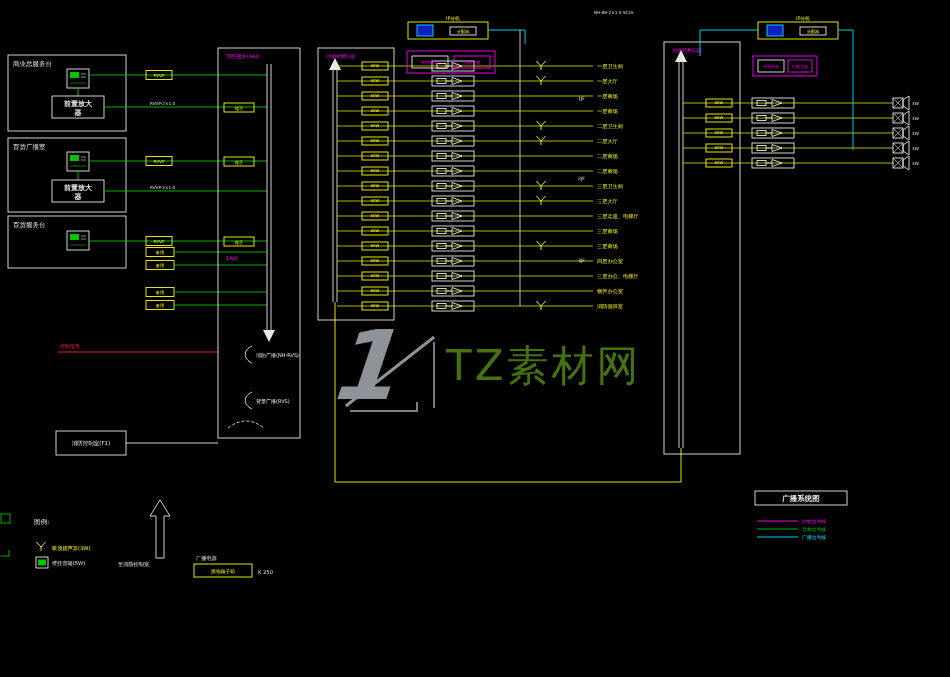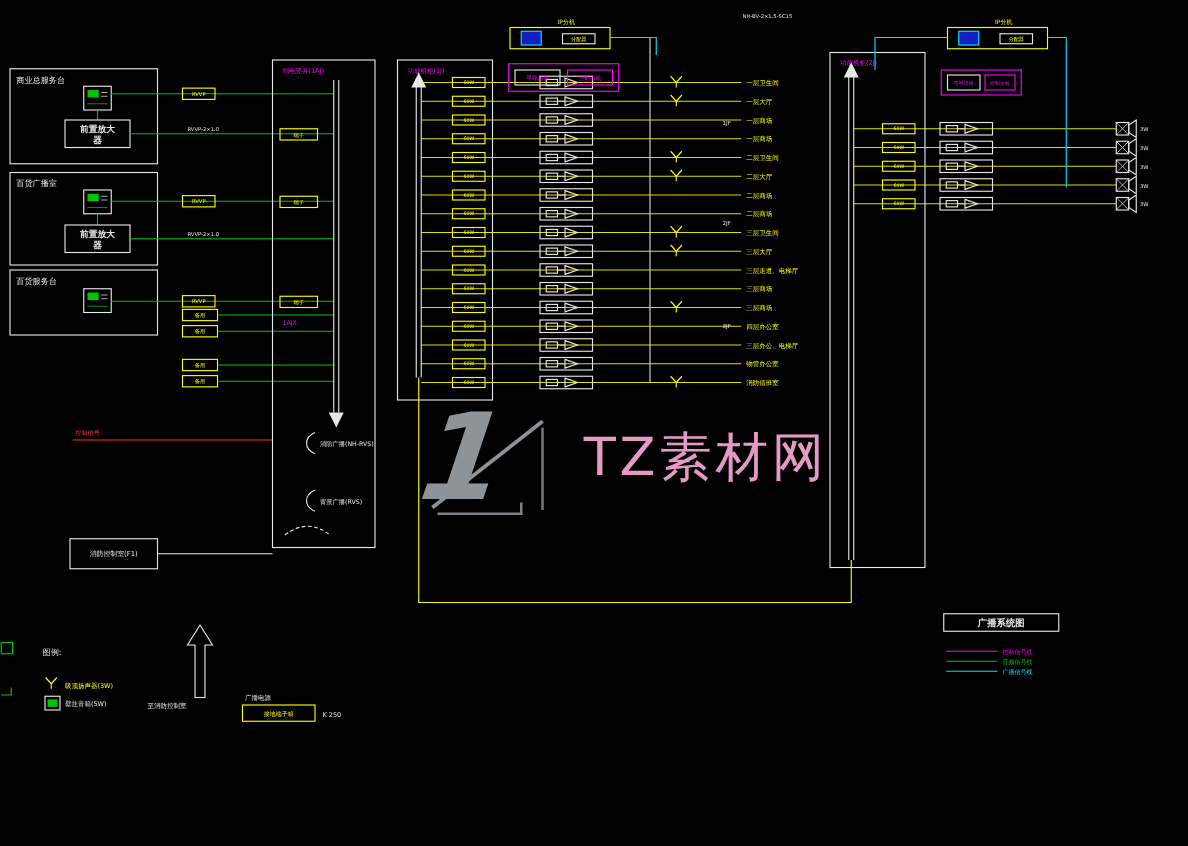--- a/index.html
+++ b/index.html
@@ -4,21 +4,21 @@
 <style>
   html,body{margin:0;padding:0;background:#000;}
   .stage{position:relative;width:950px;height:585px;background:#000;overflow:hidden;font-family:"DejaVu Sans",sans-serif;text-align:center;}
   .stage svg{position:absolute;left:0;top:0;}
   text{font-family:"DejaVu Sans",sans-serif;}
   .wm{position:absolute;left:0;top:0;width:950px;height:677px;pointer-events:none;opacity:.92;}
   .wm-num{position:absolute;left:338px;top:318px;font-size:96px;font-weight:bold;font-style:italic;color:#9aa0a6;transform:skewX(-8deg);line-height:1;}
   .wm-slash{position:absolute;left:334px;top:370px;width:112px;border-top:3px solid #9aa0a6;transform:rotate(-38deg);}
   .wm-base{position:absolute;left:350px;top:402px;width:66px;height:8px;border-bottom:2px solid #868c92;border-right:2px solid #868c92;}
   .wm-div{position:absolute;left:433px;top:342px;width:2px;height:66px;background:#80868c;}
-  .wm-brand{position:absolute;left:446px;top:338px;font-size:42px;letter-spacing:3px;color:#f9a8d4;margin-left:21px;}
+  .wm-brand{position:absolute;left:446px;top:338px;font-size:42px;letter-spacing:3px;color:#4d7c0f;}
   .wm-domain{position:absolute;left:463px;top:392px;font-size:17px;letter-spacing:5px;color:#80868c;}
 </style>
 </head>
 <body>
 
 <div class="stage">
   <svg id="diagram" width="950" height="677" viewBox="0 0 950 677">
       <rect x="8" y="55" width="118" height="76" stroke="#e8e8e8" fill="none" stroke-width="0.9"></rect>
       <text x="13" y="66" fill="#e8e8e8" font-size="6.5" text-anchor="start">商业总服务台</text>
       <rect x="67" y="69" width="22" height="19" stroke="#e8e8e8" fill="none" stroke-width="0.9"></rect>

